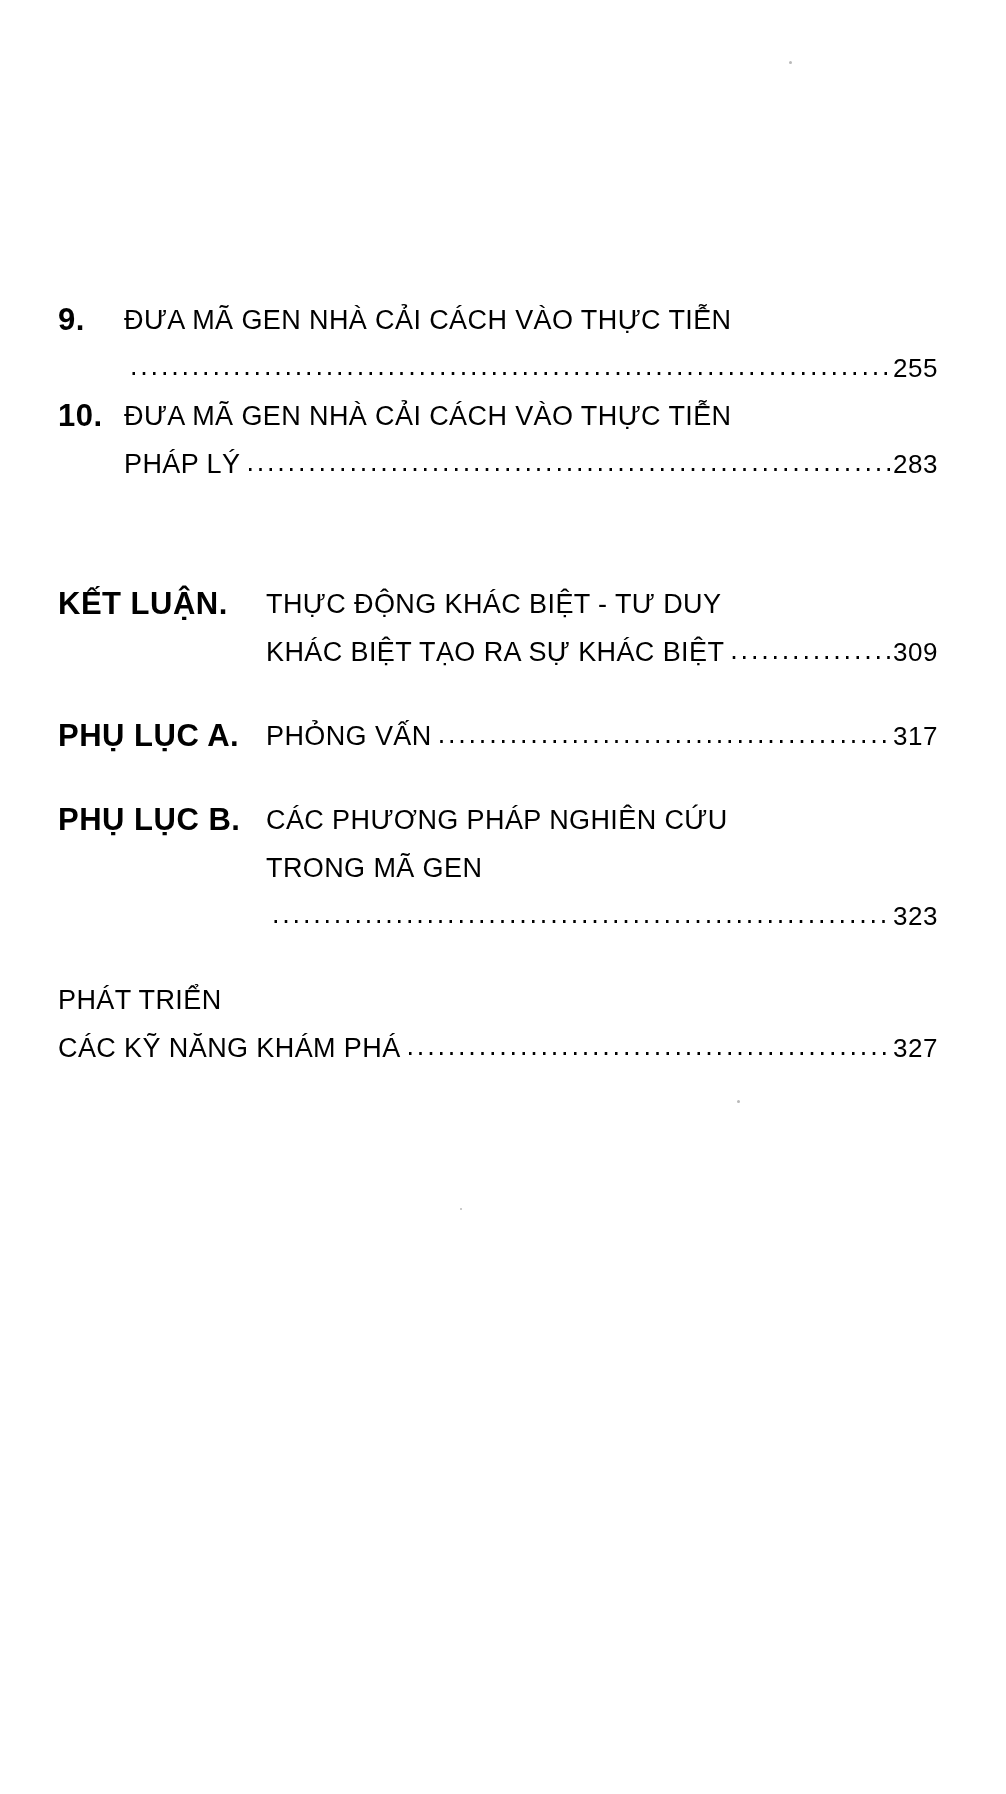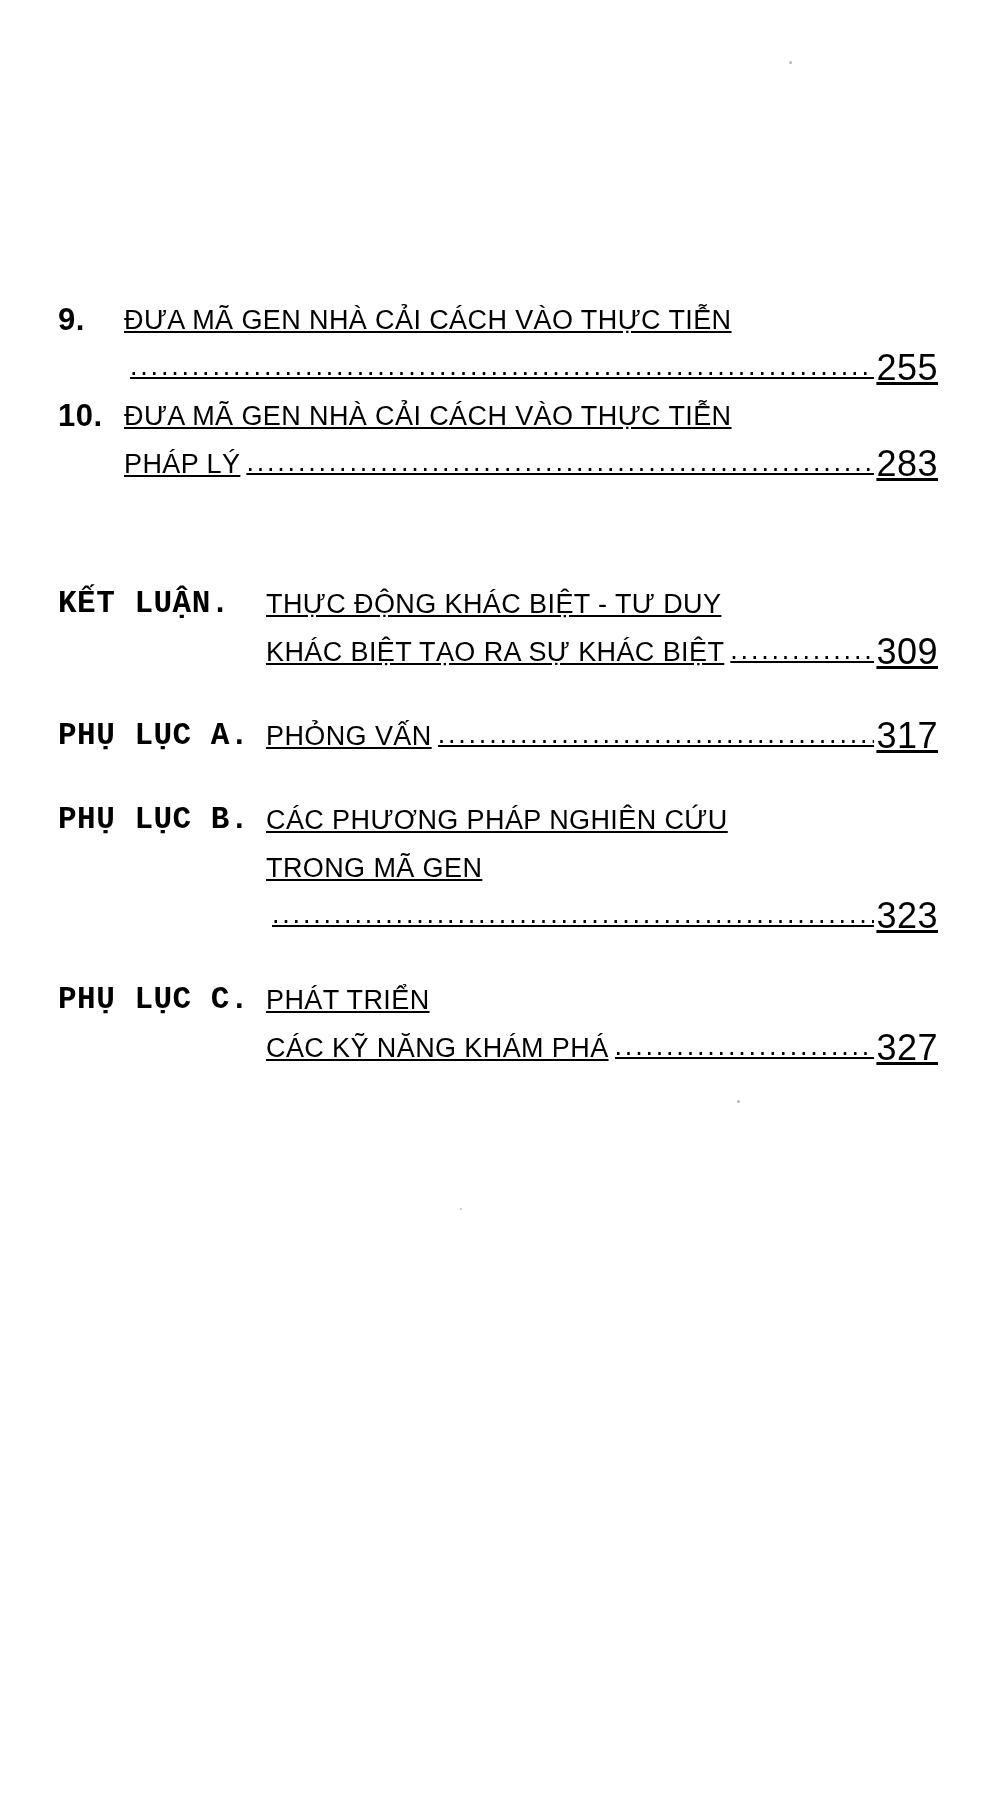--- a/index.html
+++ b/index.html
@@ -51,52 +51,51 @@
   .num {
     font-weight: bold;
     font-size: 31px;
     line-height: 48px;
     flex: 0 0 auto;
     letter-spacing: 0.5px;
     white-space: nowrap;
   }
 
   .num.n-chap { width: 66px; }
-  .num.n-label { width: 208px; font-family: Liberation Mono, monospace; }
+  .num.n-label { width: 208px; }
 
   .body-col {
     flex: 1 1 auto;
     min-width: 0;
   }
 
   .line {
     display: flex;
     align-items: center;
     font-size: 27px;
     line-height: 48px;
     letter-spacing: 0.4px;
     white-space: nowrap;
-    text-decoration: underline;
   }
 
   .line .txt { flex: 0 0 auto; }
 
   .dots {
     flex: 1 1 auto;
     overflow: hidden;
     white-space: nowrap;
     margin: 0 2px 0 6px;
     letter-spacing: 2.8px;
     font-size: 27px;
     transform: translateY(-2px);
   }
 
   .pg {
     flex: 0 0 auto;
-    font-size: 36px;
+    font-size: 26px;
     letter-spacing: 0.5px;
   }
 
   .gap-group { height: 92px; }
   .entry + .entry { margin-top: 0; }
 
   .group2 .entry + .entry { margin-top: 36px; }
 </style>
 </head>
 <body>
@@ -175,21 +174,20 @@
             <span class="txt">TRONG MÃ GEN</span>
           </div>
           <div class="line">
             <span class="dots">.....................................................................</span>
             <span class="pg">323</span>
           </div>
         </div>
       </div>
 
       <div class="entry">
-        <div class="num n-label">PHỤ LỤC C.</div>
         <div class="body-col">
           <div class="line">
             <span class="txt">PHÁT TRIỂN</span>
           </div>
           <div class="line">
             <span class="txt">CÁC KỸ NĂNG KHÁM PHÁ</span>
             <span class="dots">.....................................................................</span>
             <span class="pg">327</span>
           </div>
         </div>

